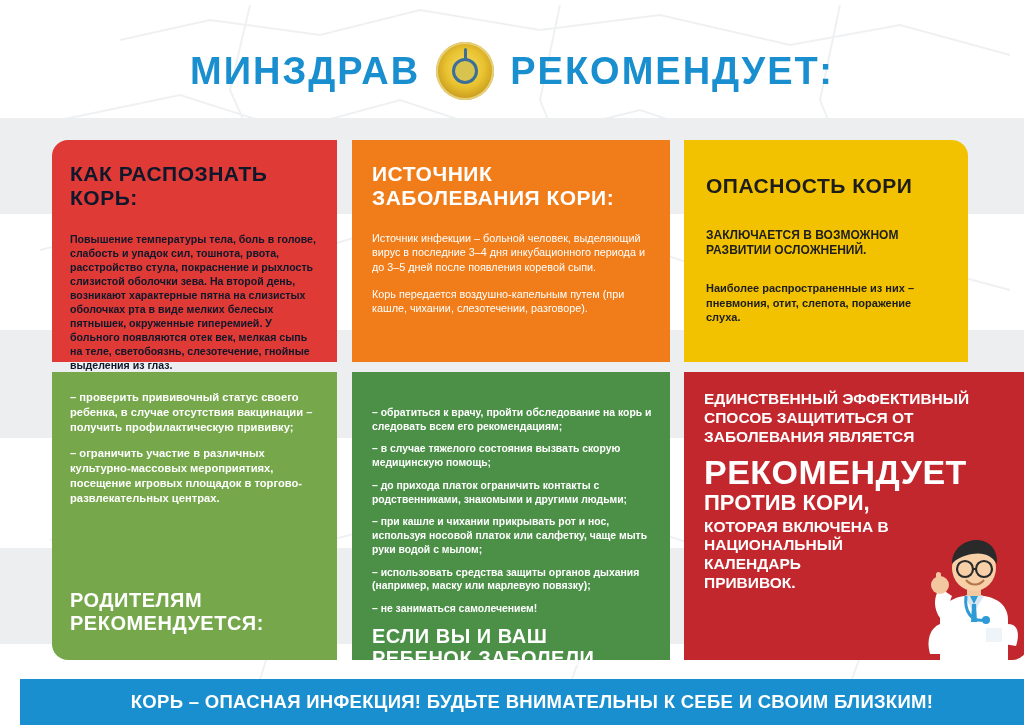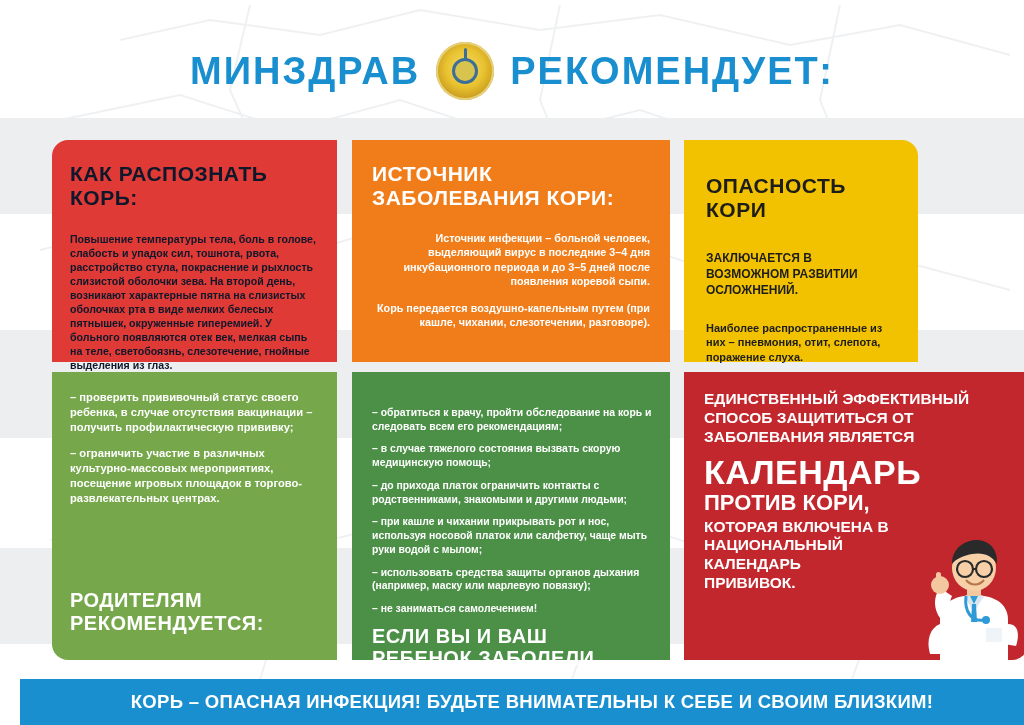--- a/index.html
+++ b/index.html
@@ -125,29 +125,28 @@
     left: 352px; top: 140px;
     width: 318px; height: 222px;
     background: #f07d1a;
     color: #ffffff;
     padding: 22px 20px 14px 20px;
   }
   #card-source .title { font-size: 21px; }
   #card-source .body {
     margin-top: 22px;
     font-size: 10.8px;
-    font-weight: bold;
-    text-align: right;
+    font-weight: normal;
   }
   #card-source .body p { margin: 0 0 13px 0; }
 
   
   #card-danger {
     left: 684px; top: 140px;
-    width: 234px; height: 222px;
+    width: 284px; height: 222px;
     background: #f2c200;
     border-top-right-radius: 16px;
     color: #1d1d1b;
     padding: 34px 20px 14px 22px;
   }
   #card-danger .title { font-size: 21px; color: #1d1d1b; }
   #card-danger .body {
     margin-top: 30px;
     font-size: 12px;
     font-weight: bold;
@@ -301,21 +300,21 @@
       <p>– до прихода платок ограничить контакты с родственниками, знакомыми и другими людьми;</p>
       <p>– при кашле и чихании прикрывать рот и нос, используя носовой платок или салфетку, чаще мыть руки водой с мылом;</p>
       <p>– использовать средства защиты органов дыхания (например, маску или марлевую повязку);</p>
       <p>– не заниматься самолечением!</p>
     </div>
     <div class="title">ЕСЛИ ВЫ И ВАШ РЕБЕНОК ЗАБОЛЕЛИ, НЕОБХОДИМО:</div>
   </div>
 
   <div class="card" id="card-vaccine">
     <div class="l1">ЕДИНСТВЕННЫЙ ЭФФЕКТИВНЫЙ СПОСОБ ЗАЩИТИТЬСЯ ОТ ЗАБОЛЕВАНИЯ ЯВЛЯЕТСЯ</div>
-    <div class="l2">КАЛЕНДАРЬ</div>
+    <div class="l2">РЕКОМЕНДУЕТ</div>
     <div class="l3">ПРОТИВ КОРИ,</div>
     <div class="l4">КОТОРАЯ ВКЛЮЧЕНА В НАЦИОНАЛЬНЫЙ КАЛЕНДАРЬ ПРИВИВОК.</div>
 
     <svg class="doctor" viewBox="0 0 112 132">
 
       <path d="M26 132 L26 92 C26 78 36 70 50 68 L70 68 C84 70 94 78 94 92 L94 132 Z" fill="#ffffff"></path>
       <path d="M50 68 L60 84 L70 68 L64 66 L56 66 Z" fill="#d9e6ef"></path>
 
       <path d="M56 68 L60 76 L64 68 L60 64 Z" fill="#2f9bd6"></path>
       <path d="M58 76 L62 76 L63 94 L57 94 Z" fill="#2f9bd6"></path>

